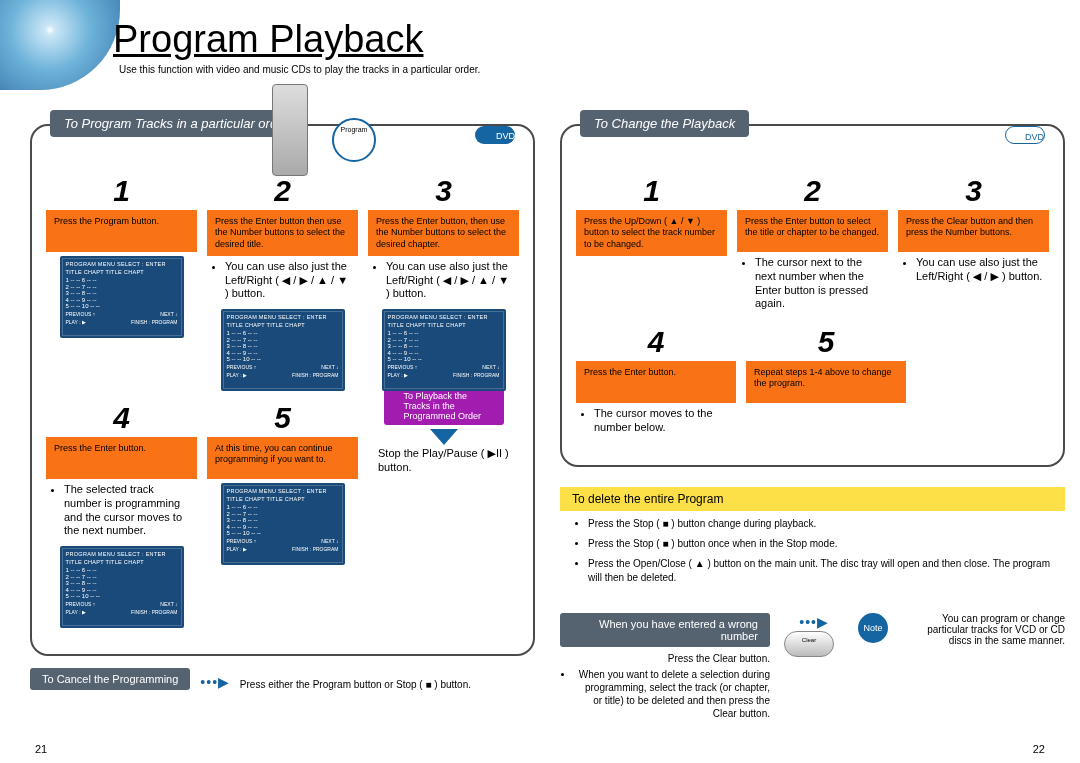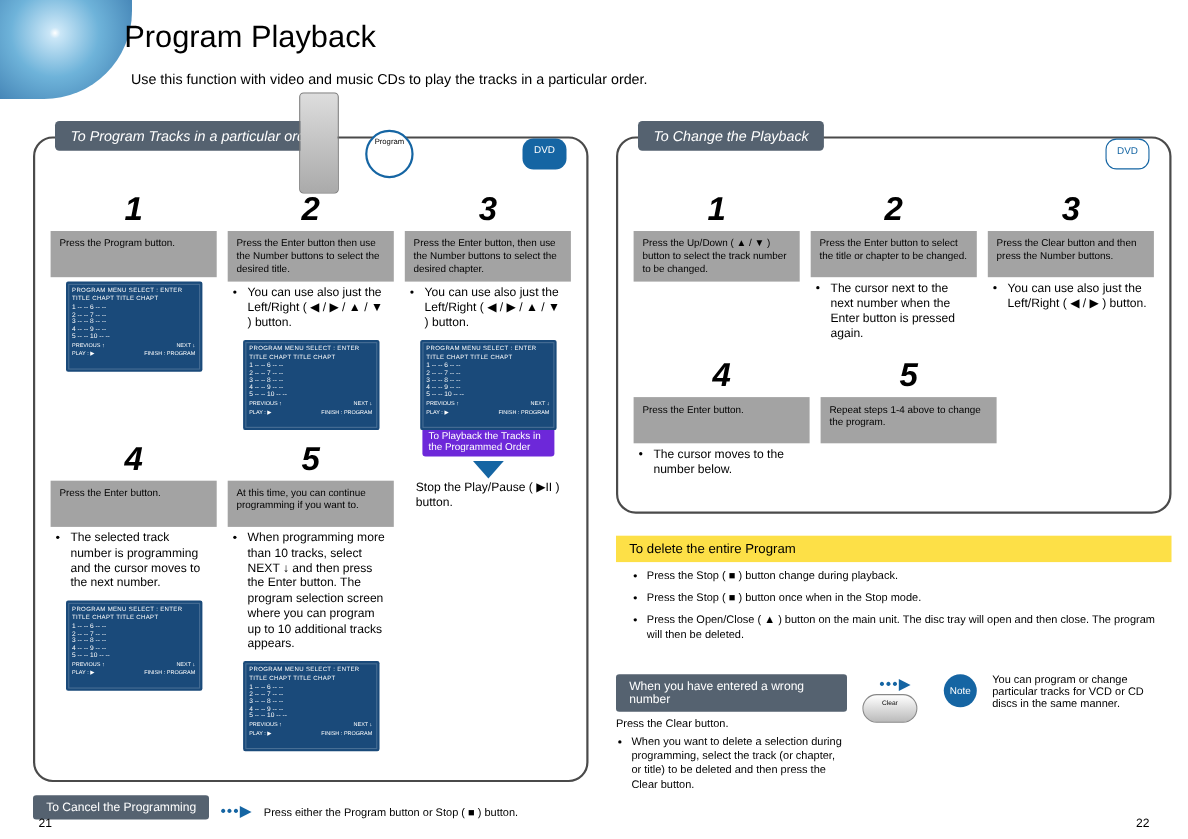--- a/index.html
+++ b/index.html
@@ -15,27 +15,28 @@
     position: absolute;
     top: 0; left: 0;
     width: 120px; height: 90px;
     background: radial-gradient(circle at 50px 30px, #fff 0, #bde0f5 5px, #4aa0d0 40px, #1565a3 80px);
     border-radius: 0 0 80px 0;
     opacity: 0.8;
   }
   .page-title {
     position: absolute;
     top: 18px; left: 113px;
-    font-size: 28px;
+    font-size: 38px;
     font-weight: 300;
+    text-decoration: underline;
   }
   .subtitle {
     position: absolute;
     top: 64px; left: 119px;
-    font-size: 13px;
+    font-size: 10px;
   }
   .page {
     position: absolute;
     top: 90px;
     width: 505px;
   }
   .page-left { left: 30px; }
   .page-right { left: 560px; }
 
   .panel {
@@ -72,46 +73,46 @@
     border-radius: 50%;
     background: #fff;
     font-size: 7px;
     text-align: center;
     line-height: 12px;
     padding-top: 4px;
   }
   .dvd-badge {
     position: absolute;
     top: 0; right: 18px;
-    width: 40px; height: 28px;
+    width: 40px; height: 18px;
     background: #1565a3;
     color: #fff;
     border-radius: 10px;
     font-size: 9px;
-    text-align: center;
+    text-align: right;
     line-height: 20px;
   }
   .steprow {
     display: flex;
     gap: 10px;
     margin-bottom: 10px;
   }
   .step {
     flex: 1;
     min-width: 0;
   }
   .step-num {
     font-size: 30px;
     font-style: italic;
     font-weight: bold;
     text-align: center;
     margin-bottom: 2px;
   }
   .step-body {
-    background: #a3a3a3;
+    background: #f97316;
     padding: 6px 8px;
     font-size: 9px;
     line-height: 1.25;
     min-height: 42px;
   }
   .step-note {
     font-size: 11px;
     line-height: 1.25;
     padding: 4px 6px;
   }
@@ -133,24 +134,24 @@
     position: absolute;
     inset: 2px;
     border: 1px solid rgba(255,255,255,0.2);
   }
   .tv .hdr { font-size: 5.5px; letter-spacing: 0.3px; margin-bottom: 2px; }
   .tv .ftr { display:flex; justify-content:space-between; font-size:5px; margin-top:2px; }
 
   .playback-tag {
     width: 120px;
     margin: -14px auto 4px auto;
-    background: #6d28d9;
+    background: #a21caf;
     color: #fff;
     font-size: 9px;
-    padding: 4px 6px;
+    padding: 4px 20px;
     border-radius: 3px;
     text-align: left;
   }
   .arrow-down {
     width: 0; height: 0;
     border-left: 14px solid transparent;
     border-right: 14px solid transparent;
     border-top: 16px solid #1565a3;
     margin: 2px auto;
   }
@@ -183,21 +184,21 @@
     line-height: 1.4;
   }
   .bullet-list li { list-style: disc; margin-left: 14px; margin-bottom: 6px; }
 
   .wrong-row {
     display: flex;
     align-items: flex-start;
     gap: 14px;
     margin-top: 16px;
   }
-  .wrong-col { flex: 1; font-size: 10px; }
+  .wrong-col { flex: 1; font-size: 10px; text-align: right; }
   .wrong-col li { list-style: disc; margin-left: 14px; line-height: 1.3; }
   .clear-btn {
     width: 50px; height: 26px;
     background: linear-gradient(#fff,#bbb);
     border: 1px solid #888;
     border-radius: 13px;
     font-size: 6px;
     text-align: center;
     line-height: 12px;
     padding-top: 2px;
@@ -327,23 +328,20 @@
             </div>
           <div class="ftr">
               <span>PLAY : ▶</span>
               <span>FINISH : PROGRAM</span>
             </div>
         </div>
       </div>
       <div class="step">
         <div class="step-num">5</div>
         <div class="step-body">At this time, you can continue programming if you want to.</div>
-        <ul class="step-note">
-            <li>When programming more than 10 tracks, select NEXT ↓ and then press the Enter  button. The program selection screen where you can program up to 10 additional tracks appears.</li>
-          </ul>
         <div class="tv">
           <div class="hdr">PROGRAM MENU   SELECT : ENTER</div>
           <div class="hdr">TITLE CHAPT        TITLE CHAPT</div>
           <div>1  --  --        6  --  --</div>
           <div>2  --  --        7  --  --</div>
           <div>3  --  --        8  --  --</div>
           <div>4  --  --        9  --  --</div>
           <div>5  --  --       10  --  --</div>
           <div class="ftr">
               <span>PREVIOUS ↑</span>

